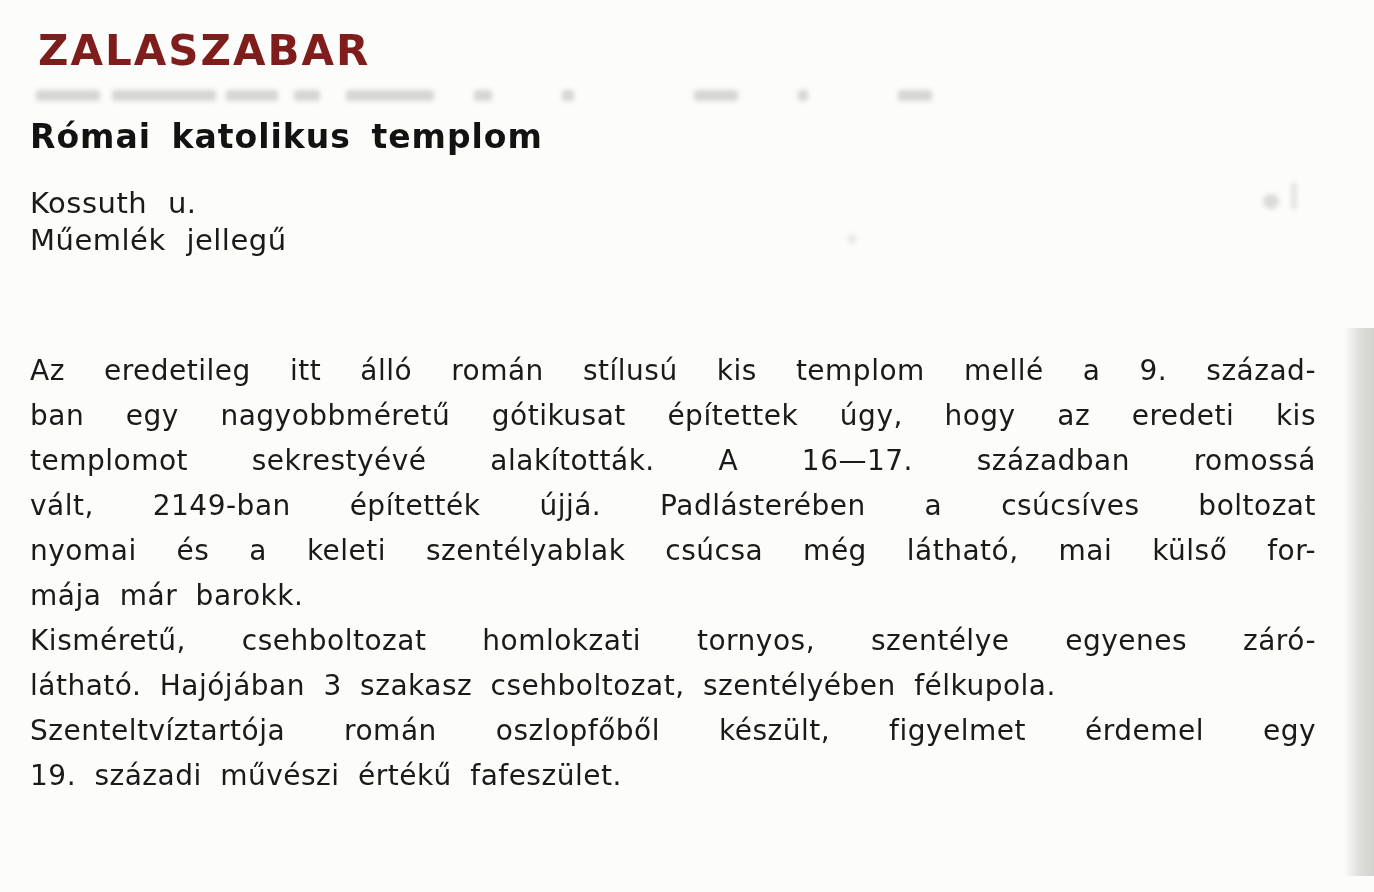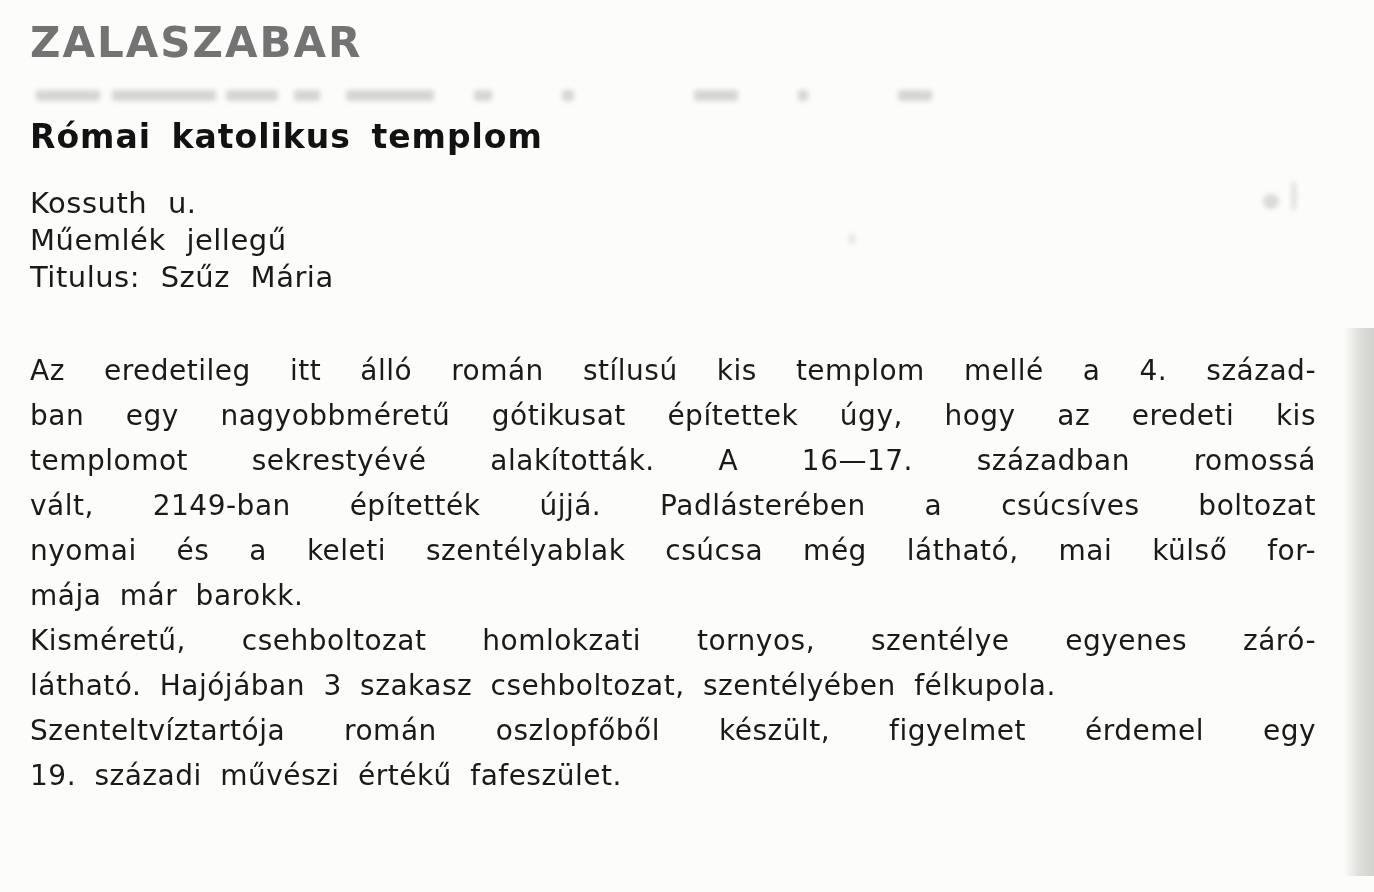--- a/index.html
+++ b/index.html
@@ -13,26 +13,26 @@
     height: 892px;
     background: #fcfcfa;
     overflow: hidden;
     font-family: "DejaVu Sans", "Liberation Sans", sans-serif;
     color: #1a1a1a;
   }
   .page-title {
     position: absolute;
     left: 30px;
     top: 20px;
-    margin: 0;
+    margin: 8px;
     font-size: 42px;
     font-weight: bold;
     letter-spacing: 2px;
     line-height: 46px;
-    color: #737373;
+    color: #7f1d1d;
   }
   
   .ghost {
     position: absolute;
     left: 36px;
     top: 90px;
     width: 900px;
     height: 16px;
     filter: blur(2.6px);
     opacity: 0.45;
@@ -116,25 +116,24 @@
 
   <div class="ghost">
     <i style="width:64px;  margin-right:12px;"></i><i style="width:104px; margin-right:10px;"></i><i style="width:52px;  margin-right:16px;"></i><i style="width:26px;  margin-right:26px;"></i><i style="width:88px;  margin-right:40px;"></i><i style="width:18px;  margin-right:70px;"></i><i style="width:12px;  margin-right:120px;"></i><i style="width:44px;  margin-right:60px;"></i><i style="width:10px;  margin-right:90px;"></i><i style="width:34px;"></i>
   </div>
 
   <h2 class="section-title">Római katolikus templom</h2>
 
   <div class="meta">
     <div>Kossuth u.</div>
     <div>Műemlék jellegű</div>
-    <div>Titulus: Szűz Mária</div>
   </div>
 
   <div class="para">
-    <div class="ln j">Az eredetileg itt álló román stílusú kis templom mellé a 4. század-</div>
+    <div class="ln j">Az eredetileg itt álló román stílusú kis templom mellé a 9. század-</div>
     <div class="ln j">ban egy nagyobbméretű gótikusat építettek úgy, hogy az eredeti kis</div>
     <div class="ln j">templomot sekrestyévé alakították. A 16—17. században romossá</div>
     <div class="ln j">vált, 2149-ban építették újjá. Padlásterében a csúcsíves boltozat</div>
     <div class="ln j">nyomai és a keleti szentélyablak csúcsa még látható, mai külső for-</div>
     <div class="ln">mája már barokk.</div>
     <div class="ln j">Kisméretű, csehboltozat homlokzati tornyos, szentélye egyenes záró-</div>
     <div class="ln">látható. Hajójában 3 szakasz csehboltozat, szentélyében félkupola.</div>
     <div class="ln j">Szenteltvíztartója román oszlopfőből készült, figyelmet érdemel egy</div>
     <div class="ln">19. századi művészi értékű fafeszület.</div>
   </div>

